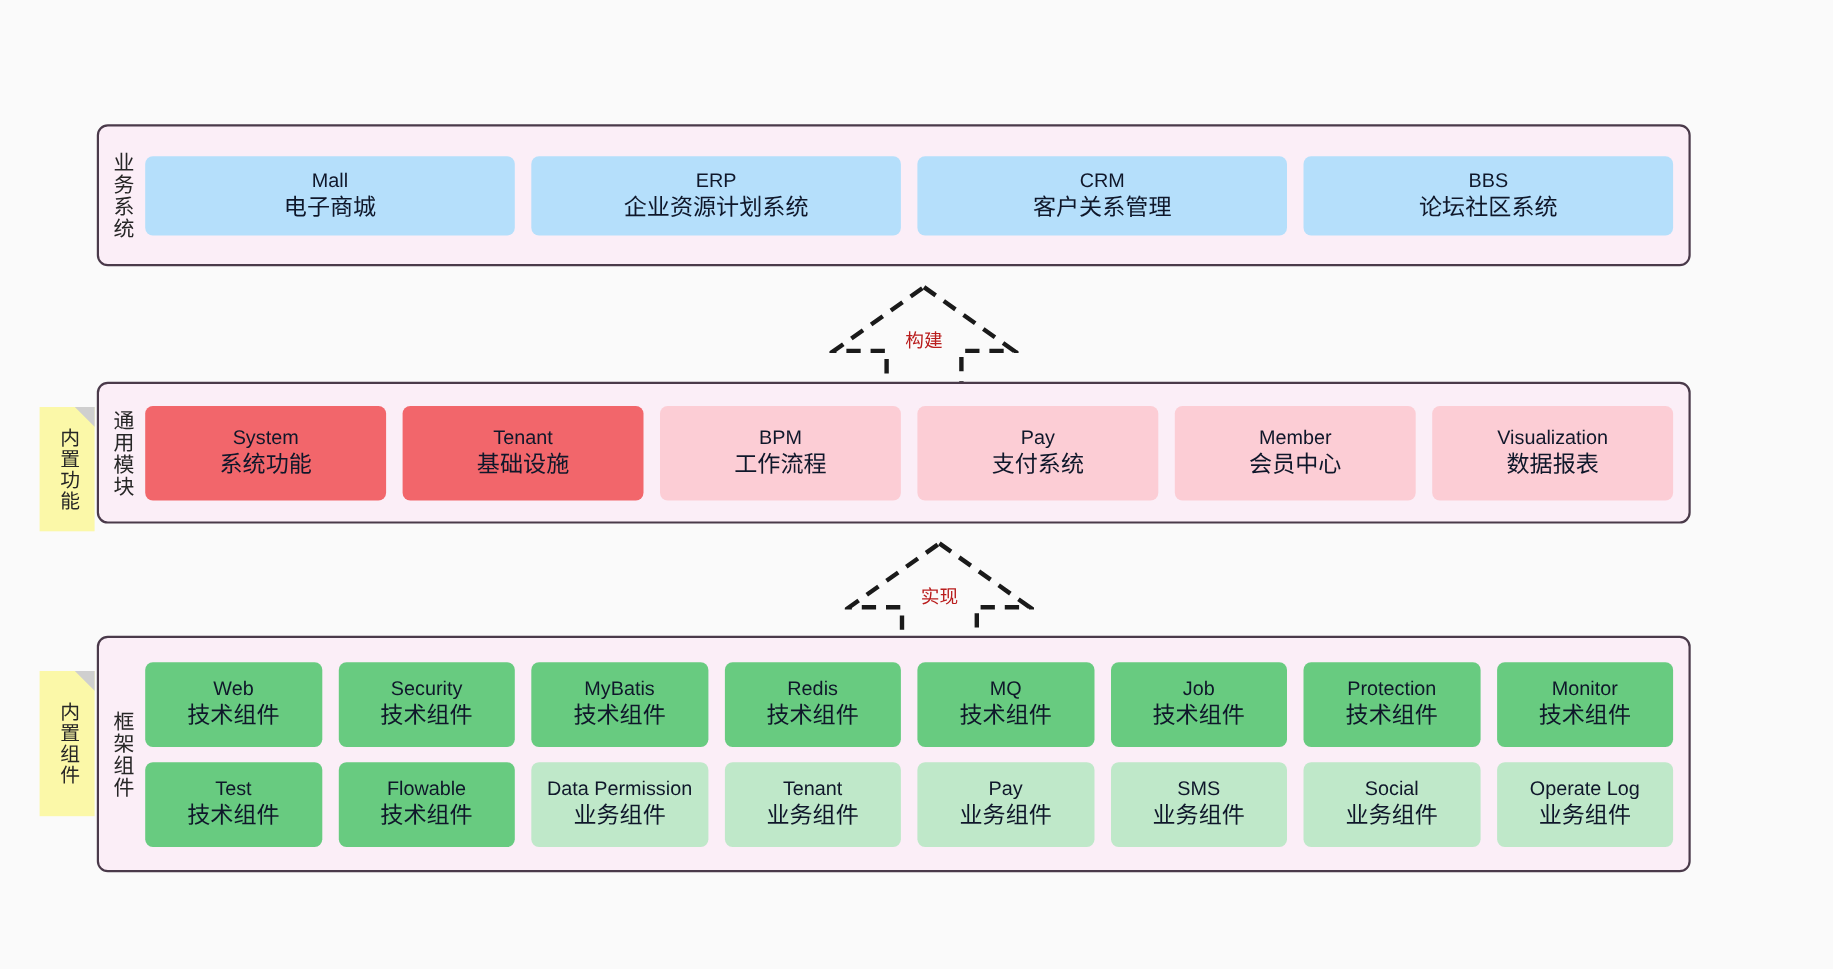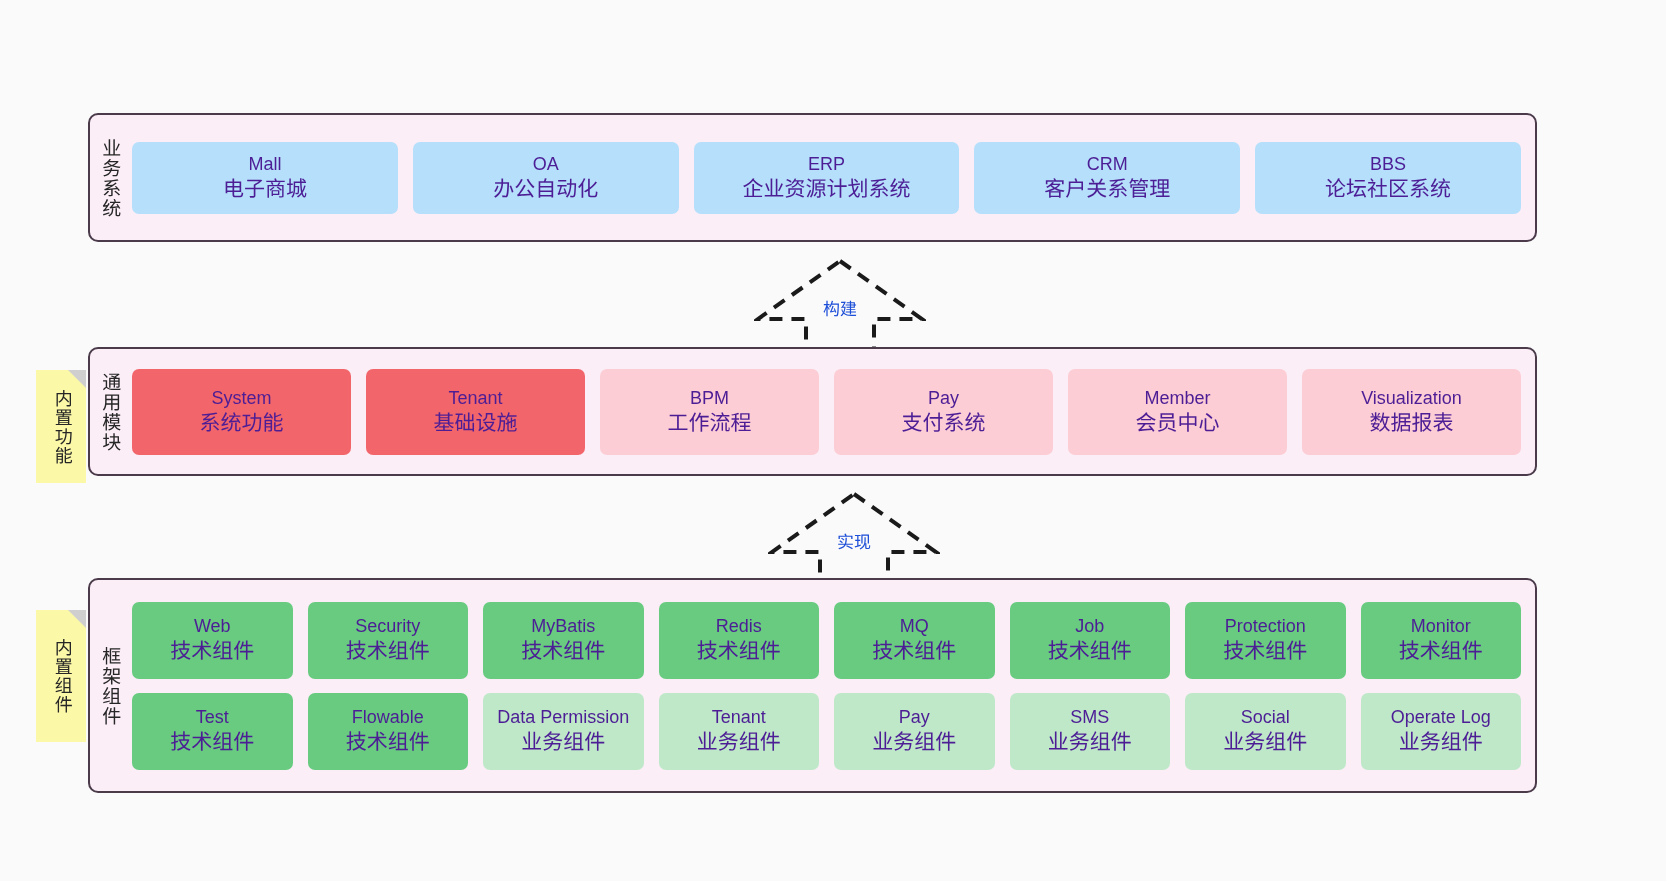--- a/index.html
+++ b/index.html
@@ -67,21 +67,21 @@
     flex: 1 1 0;
     box-sizing: border-box;
     border-radius: 7px;
     display: flex;
     flex-direction: column;
     align-items: center;
     justify-content: center;
     text-align: center;
     line-height: 1.22;
     padding: 4px 6px;
-    color: #4c1d95;
+    color: #0f172a;
   }
   .cell .en { font-size: 18px; }
   .cell .cn { font-size: 21px; }
 
   
   .c-blue        { background: #b5dffb; }
   .c-red         { background: #f2666b; }
   .c-pink        { background: #fccdd5; }
   .c-green       { background: #68cb80; }
   .c-greenlight  { background: #bfe8c9; }
@@ -134,21 +134,21 @@
     height: 100px;
   }
   .connector svg { display: block; }
   .connector .conn-label {
     position: absolute;
     left: 0;
     right: 0;
     top: 38px;
     text-align: center;
     font-size: 17px;
-    color: #1d4ed8;
+    color: #b91c1c;
     background: transparent;
     user-select: none;
   }
   #connector-build     { left: 754px; top: 257px; }
   #connector-implement { left: 768px; top: 490px; }
 </style>
 </head>
 <body>
 
 <div class="canvas">
@@ -156,24 +156,20 @@
   <div class="layer" id="layer-business">
     <div class="layer-title">业务系统</div>
     <div class="layer-body">
       <div class="cell-row">
 
         <div class="cell c-blue">
           <span class="en">Mall</span>
           <span class="cn">电子商城</span>
         </div>
 
-        <div class="cell c-blue">
-          <span class="en">OA</span>
-          <span class="cn">办公自动化</span>
-        </div>
 
         <div class="cell c-blue">
           <span class="en">ERP</span>
           <span class="cn">企业资源计划系统</span>
         </div>
 
         <div class="cell c-blue">
           <span class="en">CRM</span>
           <span class="cn">客户关系管理</span>
         </div>

